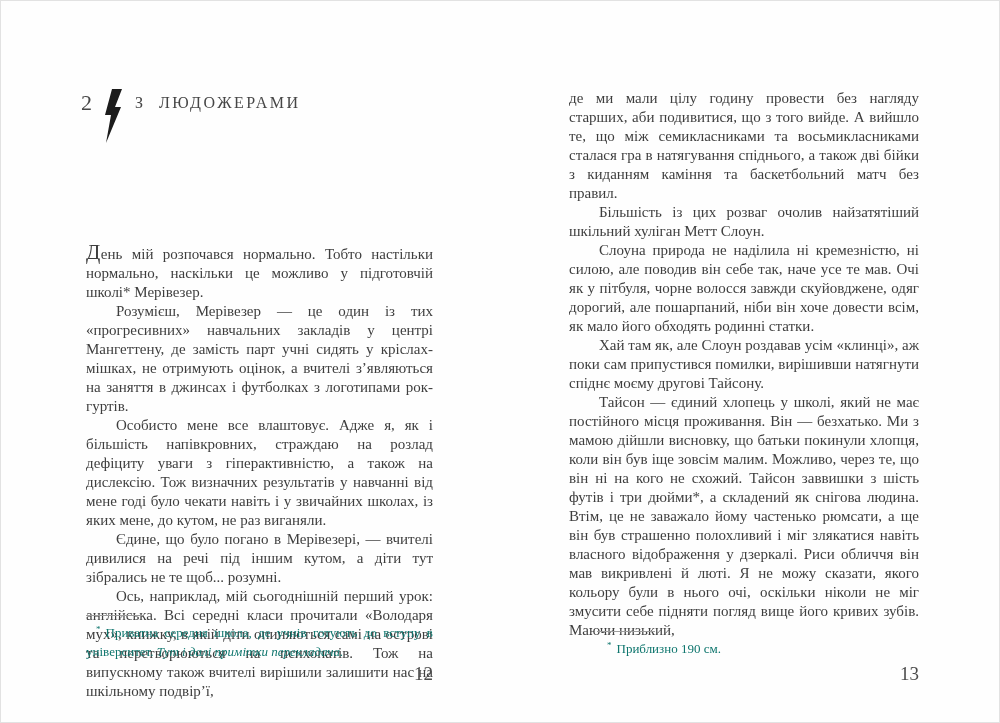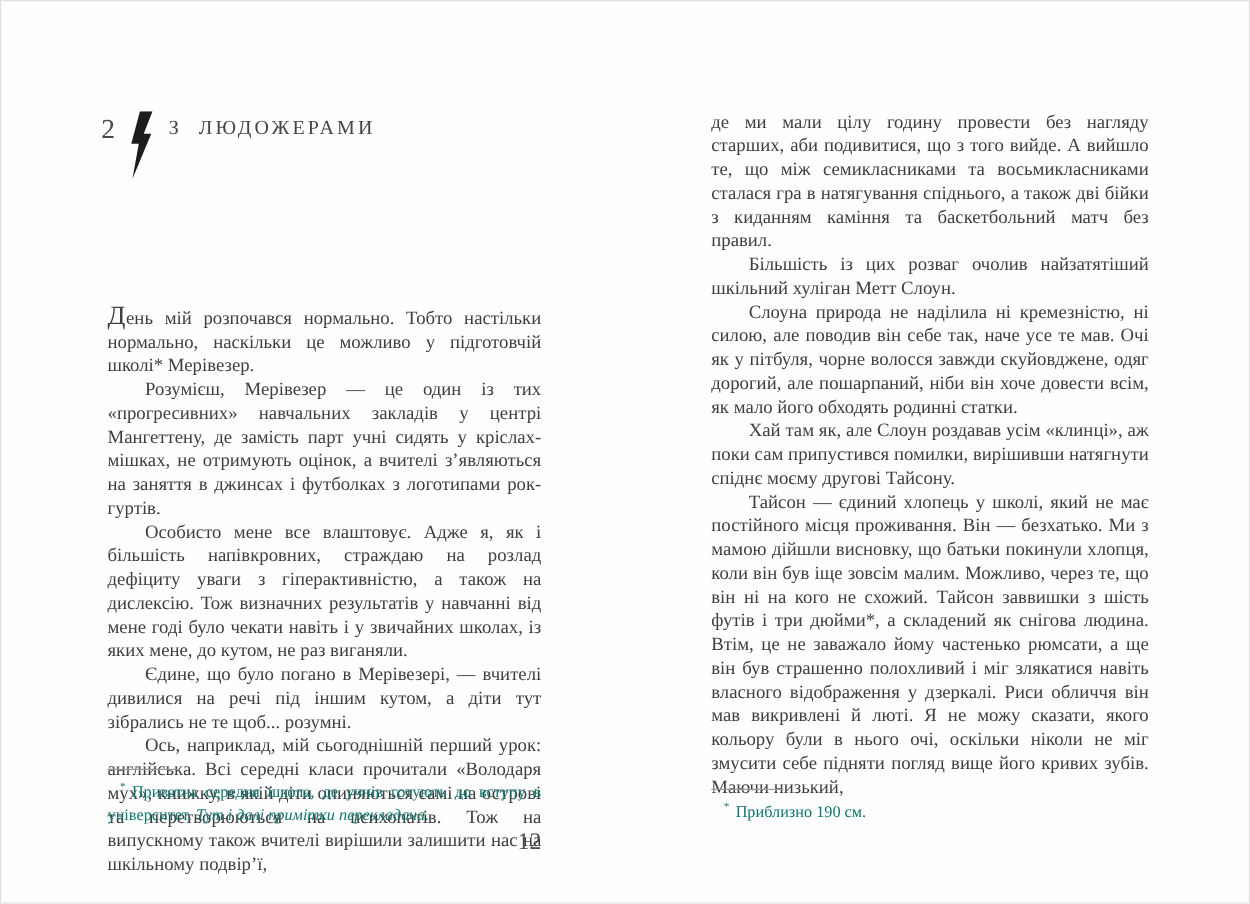--- a/index.html
+++ b/index.html
@@ -42,21 +42,21 @@
   .right-body { left:568px; top:56px;  width:350px; }
   .para { text-indent:30px; }
   .para.no-indent { text-indent:0; }
   .initial { font-size:21px; line-height:1; letter-spacing:0.5px; }
   
   .footnote {
     position:absolute;
     font-size:13px; line-height:19px; color:#0f766e;
   }
   .fn-left  { left:85px;  top:614px; width:347px; }
-  .fn-right { left:568px; top:630px; width:350px; }
+  .fn-right { left:596px; top:630px; width:350px; }
   .fn-rule { width:58px; border-top:1px solid #9d9d9d; margin-bottom:4px; }
   .fn-text { text-align:justify; }
   .fn-marker {
     display:inline-block; vertical-align:super;
     font-size:9px; margin-left:10px; margin-right:5px;
   }
   .fn-italic { font-style:italic; }
   
   .pagenum {
     position:absolute; top:662px;
@@ -102,14 +102,15 @@
     <div class="fn-rule"></div>
     <div class="fn-text"><span class="fn-marker">*</span><span>Приватна середня школа, де учнів готують до вступу в університет.</span> <span class="fn-italic">Тут і далі примітки перекладача.</span></div>
   </div>
 
   <div class="footnote fn-right">
     <div class="fn-rule"></div>
     <div class="fn-text"><span class="fn-marker">*</span><span>Приблизно 190 см.</span></div>
   </div>
 
   <div class="pagenum pn-left">12</div>
+  <div class="pagenum pn-right">13</div>
 
 </div>
 
 </body></html>

